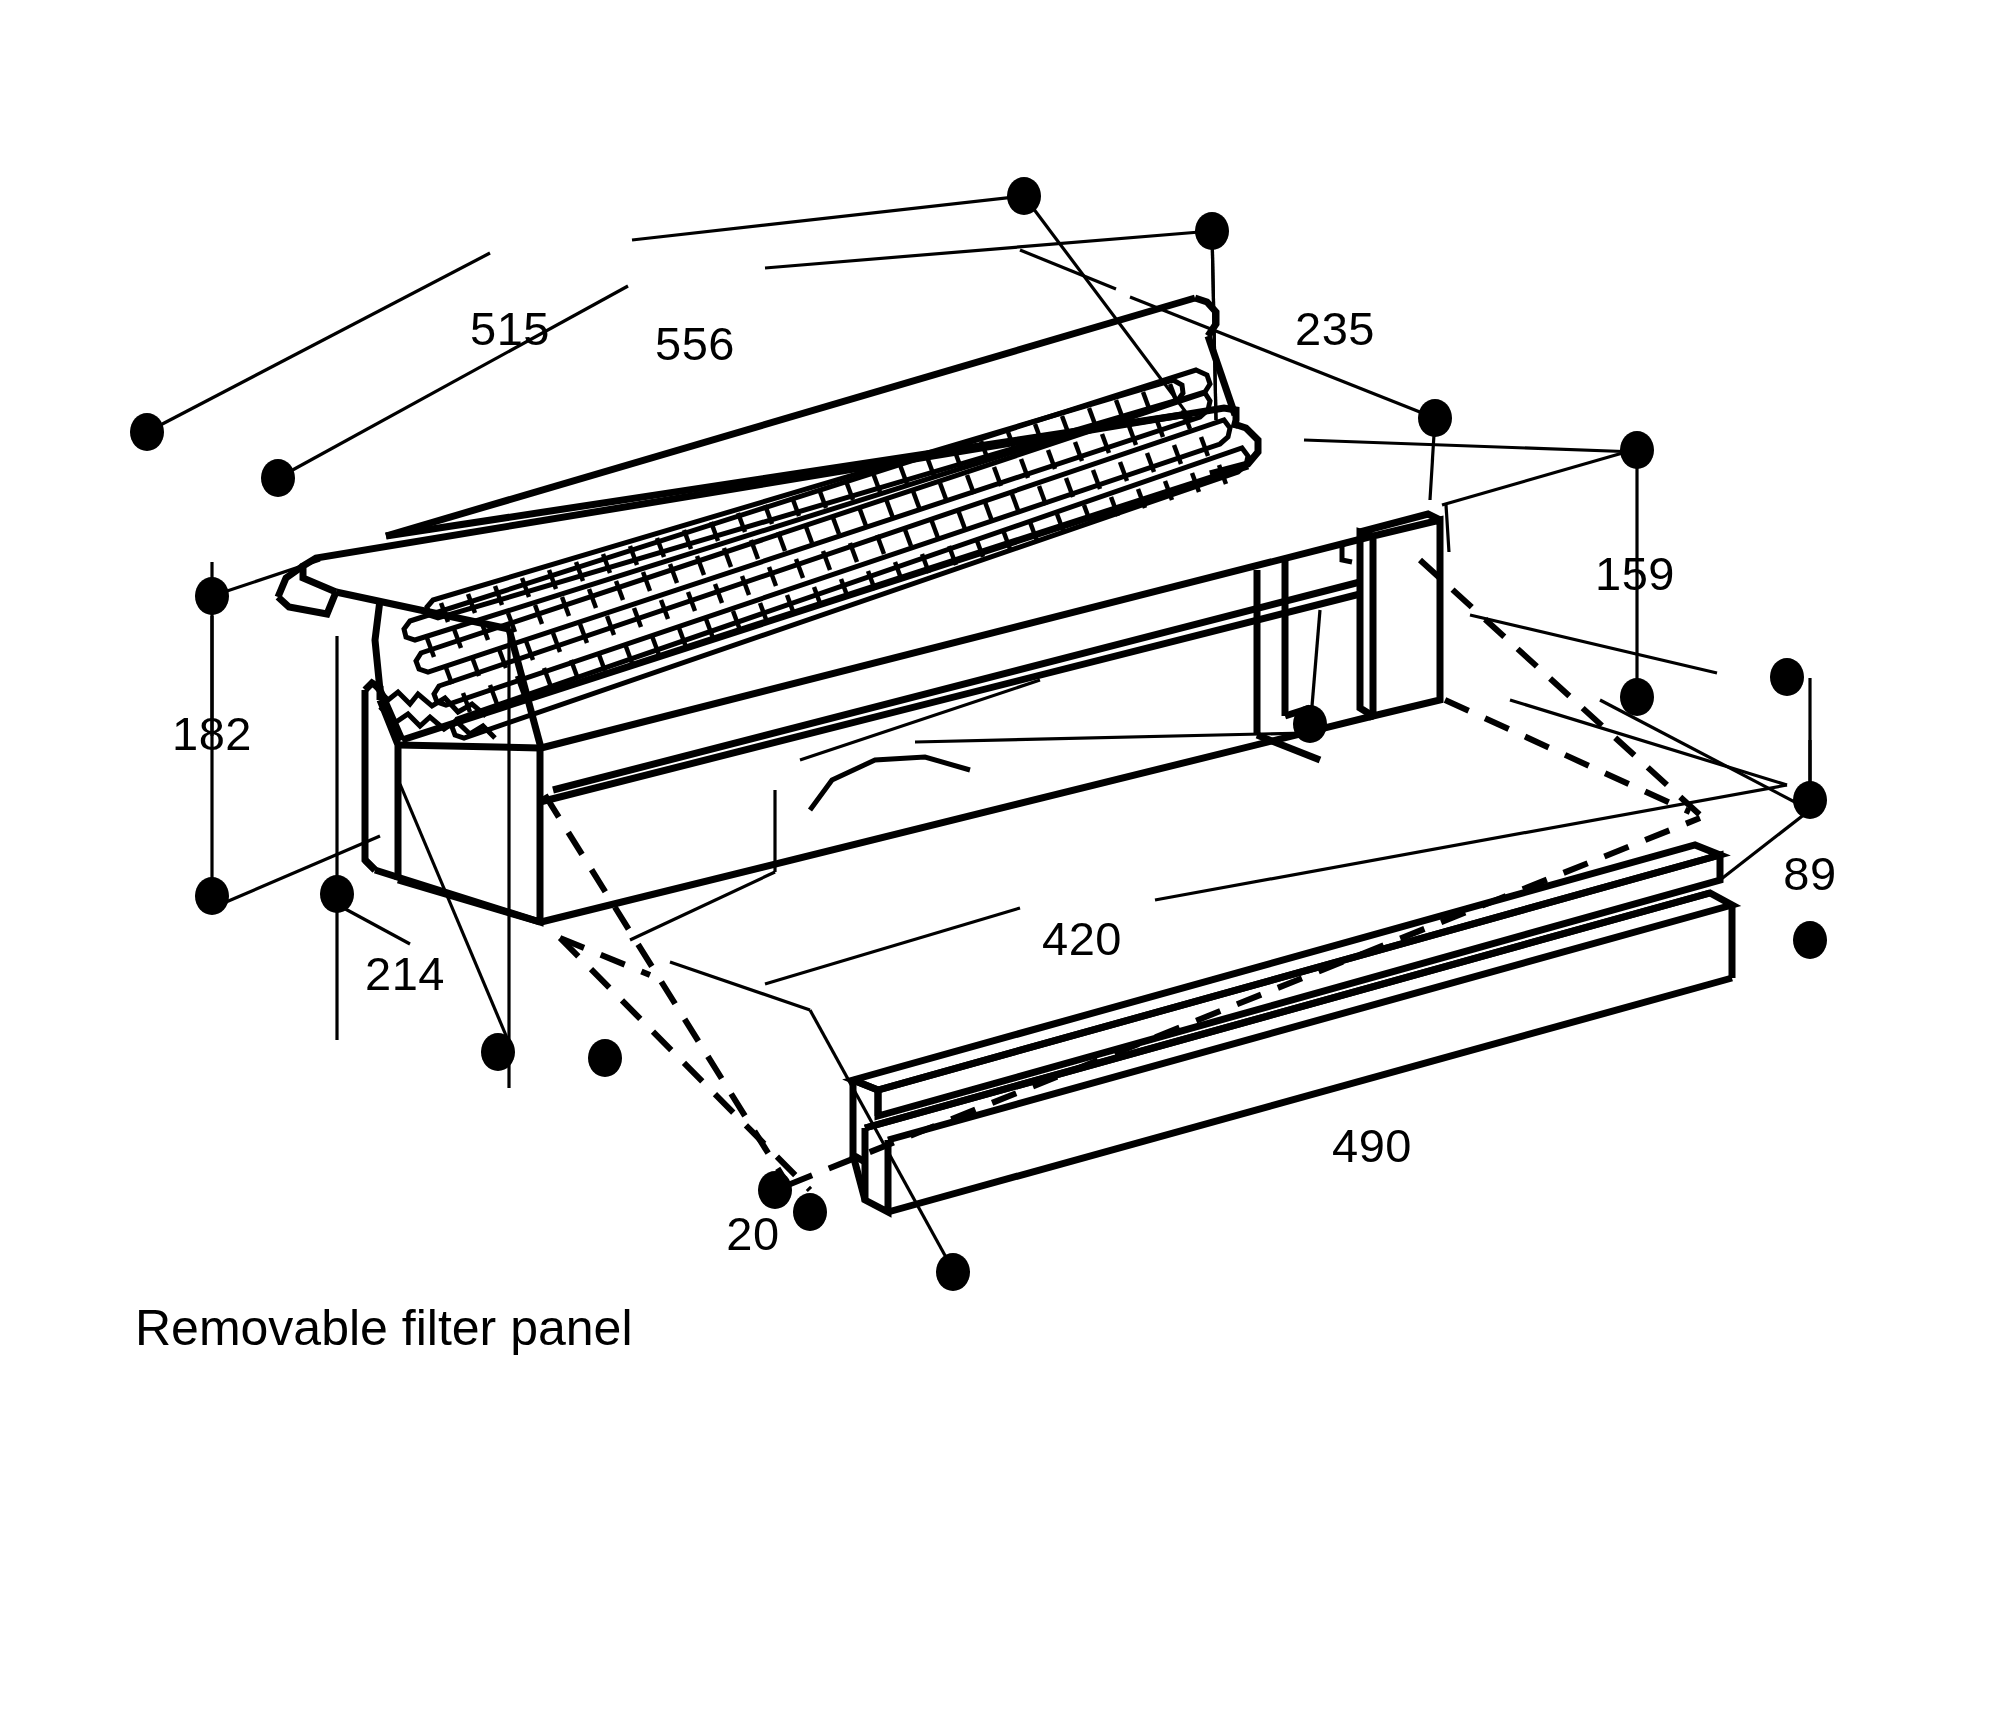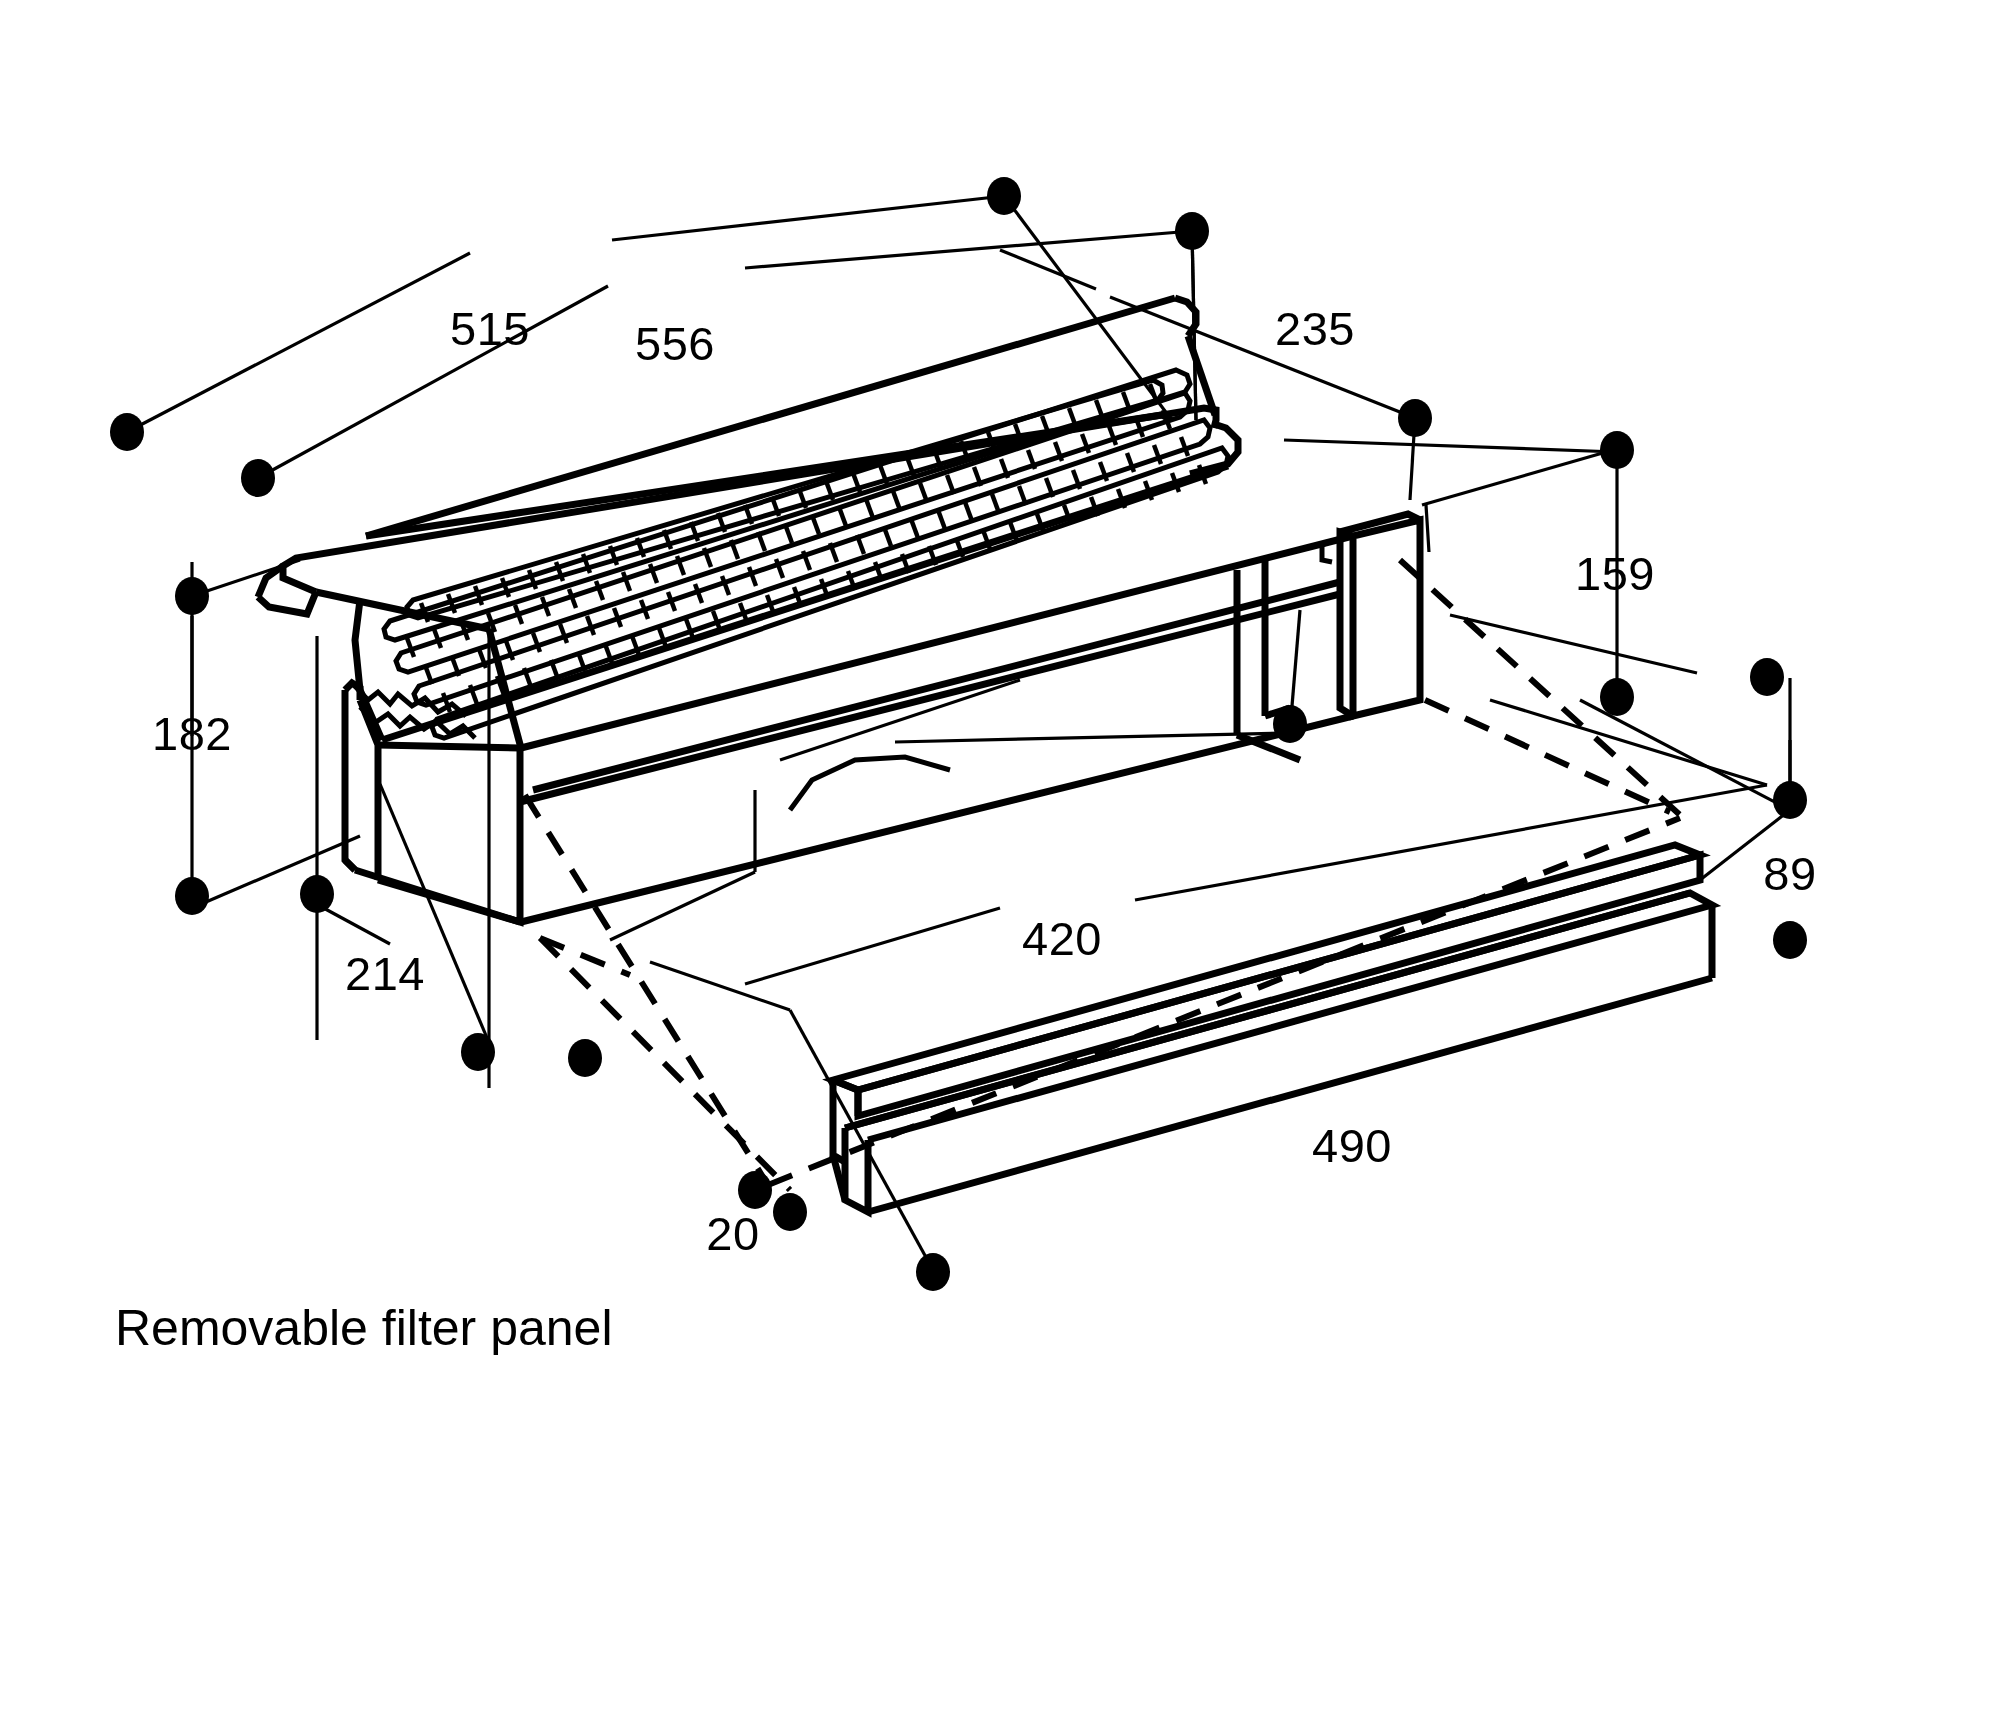--- a/index.html
+++ b/index.html
@@ -11,20 +11,21 @@
     width: 2000px;
     height: 1731px;
     font-family: "Liberation Sans", sans-serif;
     overflow: hidden;
   }
   #drawing-root {
     position: relative;
     width: 1792px;
     height: 1731px;
     background: #ffffff;
+    padding-left: 20px;
   }
   svg#tech-drawing {
     display: block;
     width: 2000px;
     height: 1731px;
   }
   .outline {
     fill: none;
     stroke: #000000;
     stroke-width: 7;

